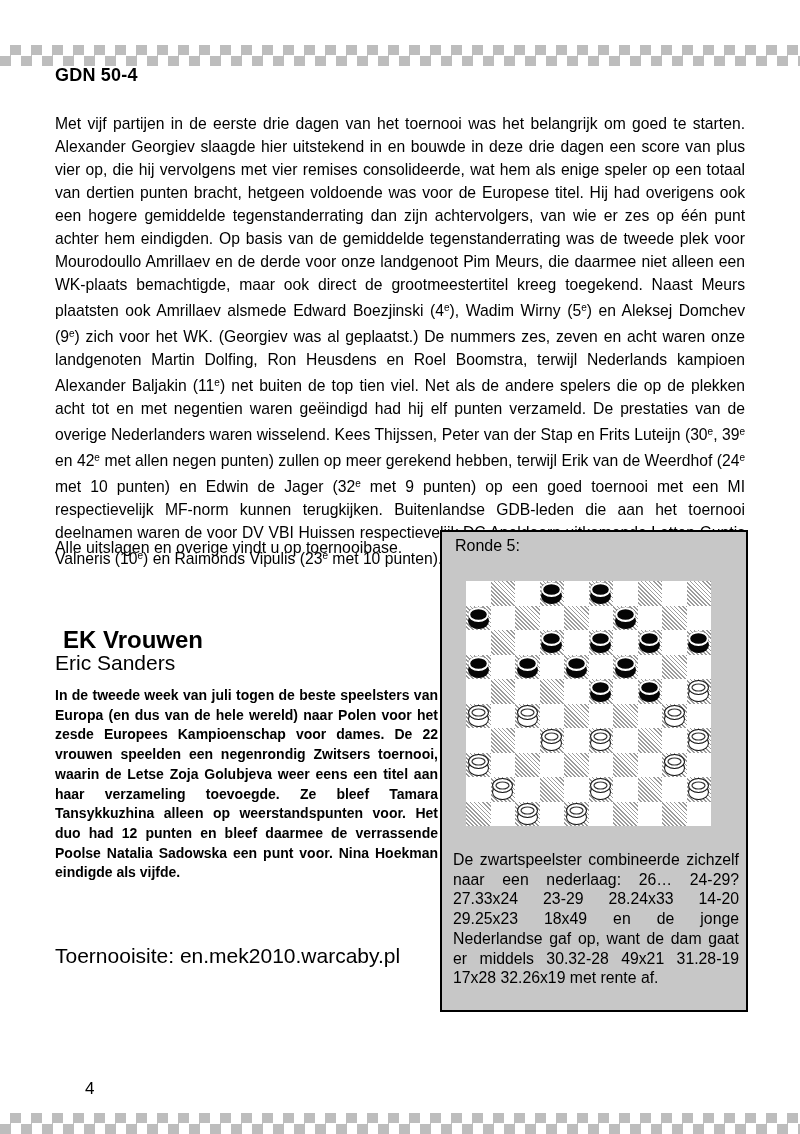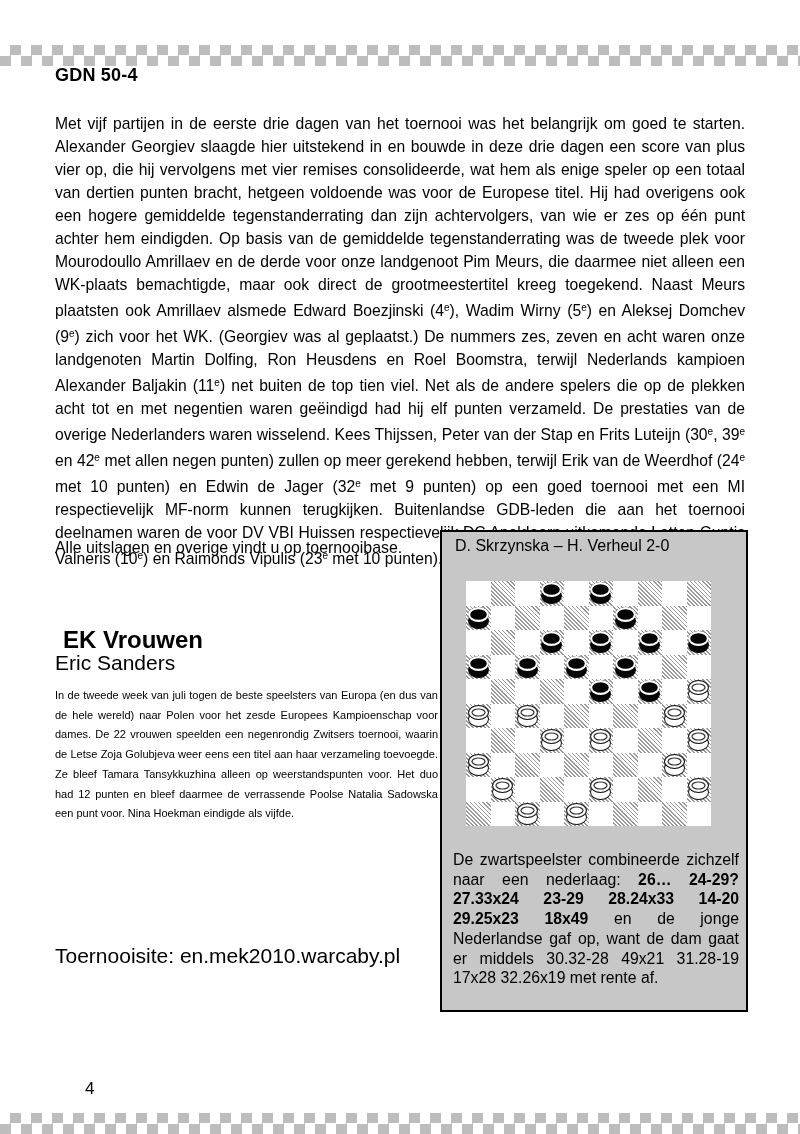--- a/index.html
+++ b/index.html
@@ -17,26 +17,26 @@
     background-size:21px 21px;
   }
   #band-top{top:45px;}
   #band-bottom{top:1113px;}
   
   #main-paragraph{
     left:55px;top:112px;width:690px;
     font-size:15.7px;line-height:23px;text-align:justify;
   }
   .sup{font-size:10px;vertical-align:5px;letter-spacing:0;}
-  .b{font-weight:bold;}
+  .b{font-weight:normal;}
   
   #note-paragraph{left:55px;top:538px;width:383px;font-size:15.9px;line-height:20px;text-align:justify;}
   #ek-title{left:55px;top:618px;font-size:24px;font-weight:bold;}
   #ek-author{left:55px;top:651px;font-size:21px;}
-  #ek-paragraph{left:55px;top:686px;width:383px;font-size:11px;line-height:19.7px;text-align:justify;}
+  #ek-paragraph{left:55px;top:686px;width:383px;font-size:14px;line-height:19.7px;text-align:justify;font-weight:bold;}
   #site-line{left:55px;top:944px;font-size:21px;}
   
   #diagram-box{
     left:440px;top:530px;width:308px;height:482px;
     background:#c7c7c7;border:2px solid #000;box-sizing:border-box;
   }
   #diagram-caption{position:absolute;left:13px;top:4px;font-size:16px;line-height:20.5px;}
   
   #board{
     position:absolute;left:24px;top:49px;width:245px;height:245px;
@@ -71,21 +71,21 @@
 
 <p class="abs" id="note-paragraph" style="margin:0">Alle uitslagen en overige vindt u op toernooibase.</p>
 
 <h1 class="abs" id="ek-title" style="margin:8px">EK Vrouwen</h1>
 <div class="abs" id="ek-author">Eric Sanders</div>
 <p class="abs" id="ek-paragraph" style="margin:0">In de tweede week van juli togen de beste speelsters van Europa (en dus van de hele wereld) naar Polen voor het zesde Europees Kampioenschap voor dames. De 22 vrouwen speelden een negenrondig Zwitsers toernooi, waarin de Letse Zoja Golubjeva weer eens een titel aan haar verzameling toevoegde. Ze bleef Tamara Tansykkuzhina alleen op weerstandspunten voor. Het duo had 12 punten en bleef daarmee de verrassende Poolse Natalia Sadowska een punt voor. Nina Hoekman eindigde als vijfde.</p>
 <div class="abs" id="site-line">Toernooisite: en.mek2010.warcaby.pl</div>
 
 <div class="abs" id="diagram-box">
   <div id="diagram-caption">
-    <div>D. Skrzynska – H. Verheul 2-0</div>
+    <div>Ronde 5:</div>
   </div>
   <div id="board">
       <div class="sq light"></div>
       <div class="sq dark"></div>
       <div class="sq light"></div>
       <div class="sq dark">
         <div class="piece black"></div>
       </div>
       <div class="sq light"></div>
       <div class="sq dark">

